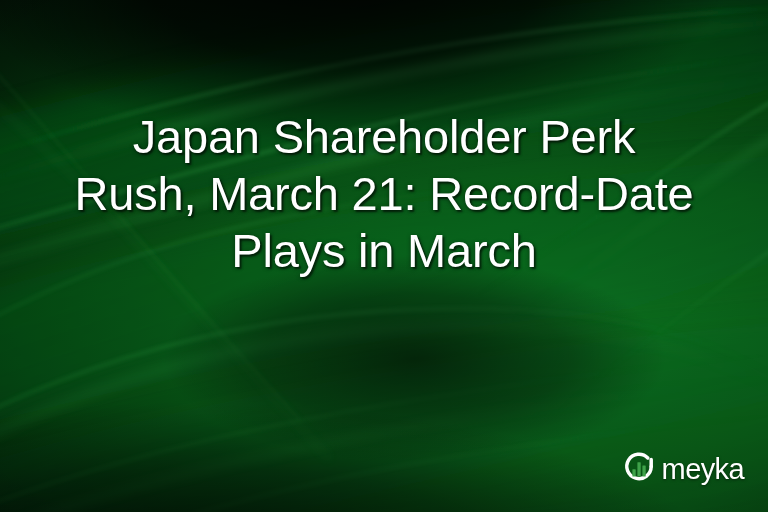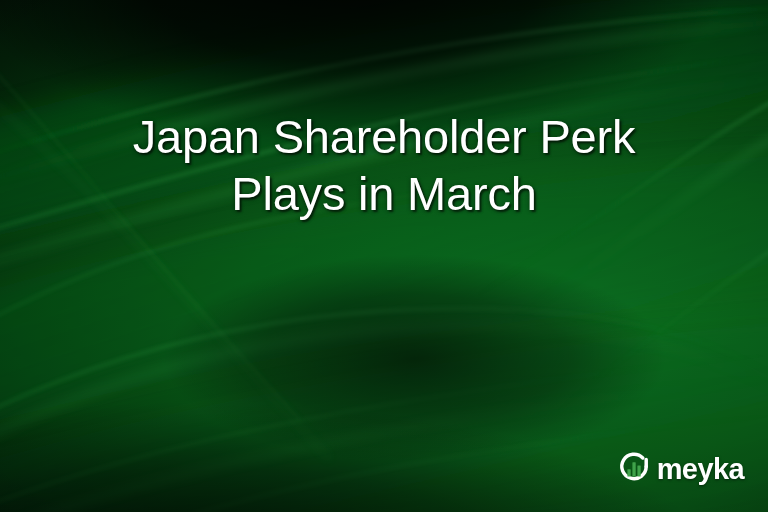--- a/index.html
+++ b/index.html
@@ -74,21 +74,21 @@
     right: 24px;
     bottom: 24px;
     display: flex;
     align-items: center;
     gap: 4px;
   }
   .logo-mark { display: block; }
   .logo-word {
     color: #ffffff;
     font-size: 29px;
-    font-weight: 700;
+    font-weight: 400;
     letter-spacing: -0.6px;
     line-height: 1;
     text-shadow: 0 1px 3px rgba(0,0,0,0.5);
   }
 </style>
 </head>
 <body>
 
 <div id="banner">
 
@@ -158,20 +158,21 @@
     <path d="M800,230 C720,286 640,344 540,424" fill="none" stroke="url(#glowC)" stroke-width="2.2" filter="url(#blurSm)" opacity="0.30"></path>
   </svg>
 
   <div class="bg-layer bg-dark-top"></div>
   <div class="bg-layer bg-dark-lens"></div>
   <div class="bg-layer bg-dark-bottom"></div>
   <div class="bg-layer bg-vignette"></div>
 
   <div class="title-wrap">
     <div class="title-line">Japan Shareholder Perk</div>
+    <div class="title-line">Rush, March 21: Record-Date</div>
     <div class="title-line">Plays in March</div>
   </div>
 
   <div class="logo">
     <svg class="logo-mark" width="38" height="38" viewBox="0 0 38 38" aria-hidden="true">
 
       <path d="M27.8 8.0 A12.2 12.2 0 1 0 31.2 16.6" fill="none" stroke="#ffffff" stroke-width="3.5" stroke-linecap="round"></path>
 
       <path d="M31.2 16.6 L31.2 9.4" fill="none" stroke="#ffffff" stroke-width="3.5" stroke-linecap="round"></path>
 

